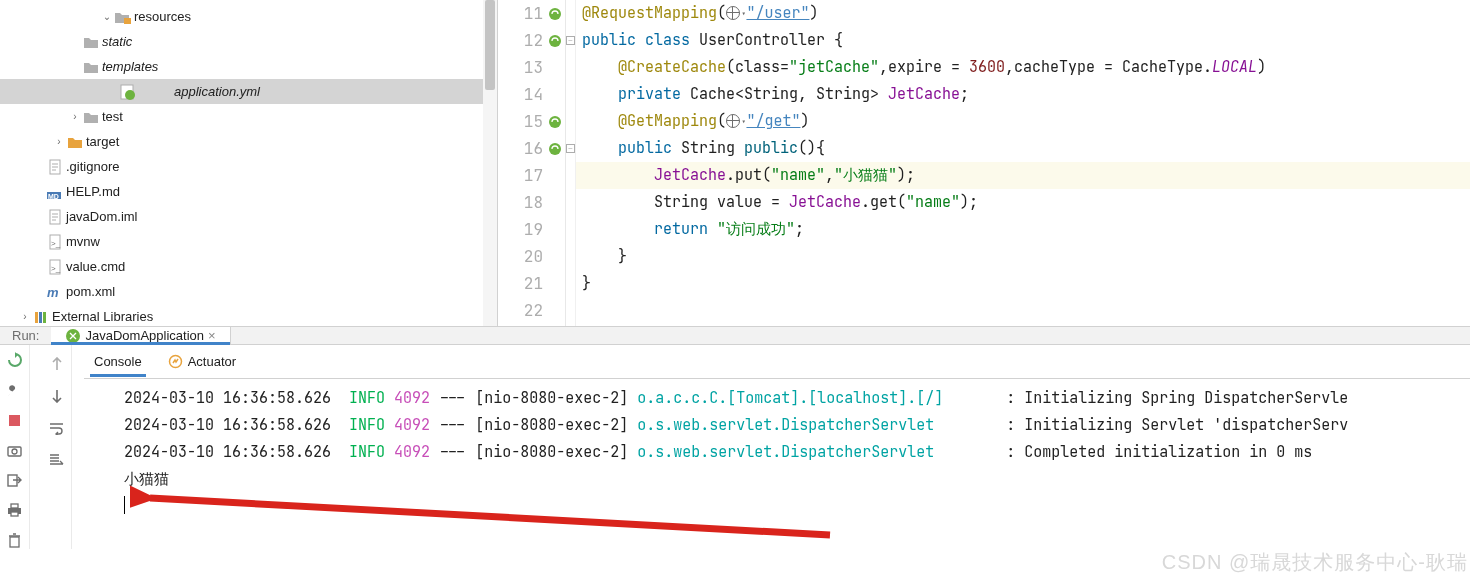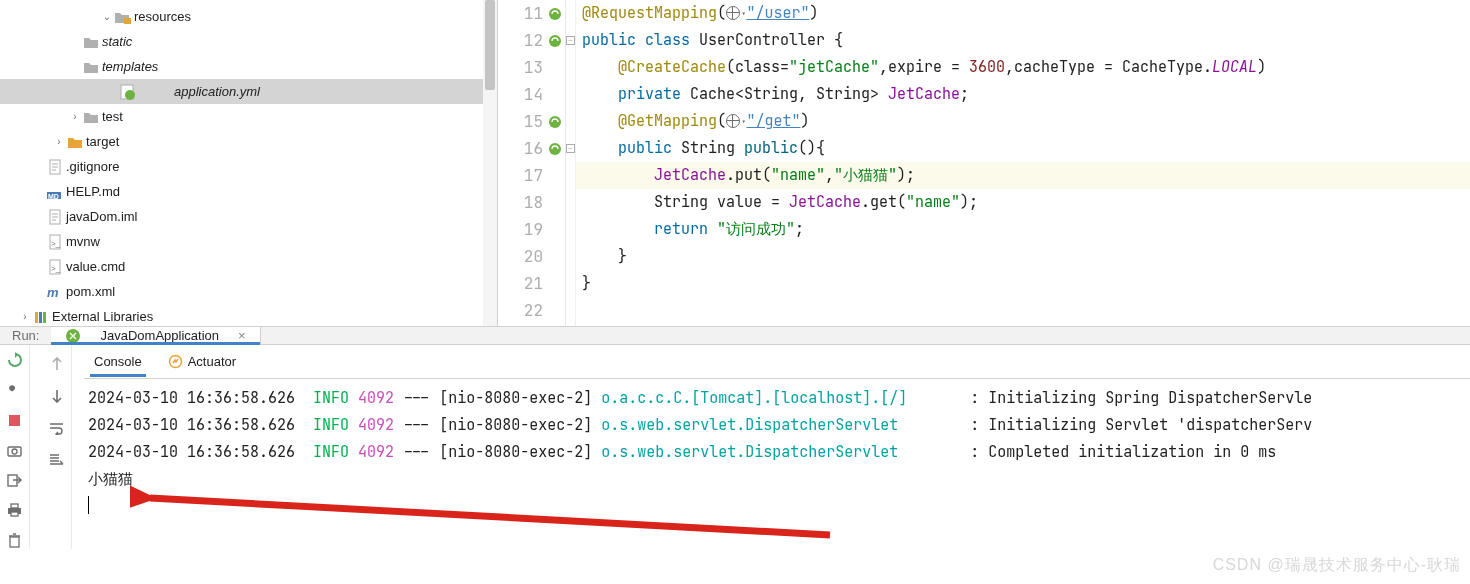--- a/index.html
+++ b/index.html
@@ -29,36 +29,36 @@
 .code-line { height: 27px; padding-left: 6px; white-space: pre; }
 .code-line.hl { background: #fcfaeb; }
 .k { color: #0369a1; } .s { color: #067d17; } .a { color: #9e880d; } .n { color: #7f1d1d; } .f { color: #00627a; } .fi { color: #871094; } .it { font-style: italic; } .link { color: #4585be; text-decoration: underline; }
 .globe { display: inline-block; width: 14px; height: 14px; border: 1.3px solid #6e6e6e; border-radius: 50%; position: relative; vertical-align: -2px; margin-right: 1px; }
 .globe::after { content: ""; position: absolute; left: 43%; top: 0; width: 1px; height: 100%; background: #6e6e6e; }
 .globe::before { content: ""; position: absolute; top: 43%; left: 0; height: 1px; width: 100%; background: #6e6e6e; }
 .dd { font-size: 9px; color: #6e6e6e; vertical-align: 1px; }
 .run-panel { border-top: 1px solid #d1d1d1; height: 223px; display: flex; flex-direction: column; }
 .run-tabs { height: 32px; background: #f2f2f2; display: flex; align-items: stretch; border-bottom: 1px solid #d1d1d1; }
 .run-label { padding: 0 12px; display: flex; align-items: center; color: #6e6e6e; }
-.run-tab { padding: 0 14px; display: flex; align-items: center; gap: 19px; background: #fff; border-right: 1px solid #d1d1d1; position: relative; }
+.run-tab { padding: 0 14px; display: flex; align-items: center; gap: 4px; background: #fff; border-right: 1px solid #d1d1d1; position: relative; }
 .run-tab::after { content: ""; position: absolute; bottom: -1px; left: 0; right: 0; height: 3px; background: #4083c9; }
 .run-body { flex: 1; display: flex; gap: 12px; }
 .run-side { width: 30px; background: #fff; border-right: 1px solid #eaeaea; display: flex; flex-direction: column; align-items: center; padding-top: 6px; gap: 12px; }
 .run-side2 { width: 30px; background: #fff; border-right: 1px solid #eaeaea; display: flex; flex-direction: column; align-items: center; padding-top: 10px; gap: 14px; }
 .side-btn { width: 18px; height: 18px; display: flex; align-items: center; justify-content: center; cursor: pointer; }
 .run-main { flex: 1; display: flex; flex-direction: column; }
 .sub-tabs { height: 34px; border-bottom: 1px solid #d1d1d1; display: flex; align-items: center; padding-left: 6px; gap: 18px; }
 .sub-tab { padding: 7px 4px; cursor: pointer; position: relative; }
 .sub-tab.active::after { content: ""; position: absolute; bottom: -1px; left: 0; right: 0; height: 3px; background: #4083c9; }
 .actuator { display: flex; align-items: center; gap: 5px; color: #212121; }
-.console { flex: 1; padding: 6px 0 0 4px; font-family: "JetBrains Mono", Consolas, monospace; font-size: 15px; line-height: 27px; position: relative; }
+.console { flex: 1; padding: 6px 0 0 4px; font-family: "JetBrains Mono", Consolas, monospace; font-size: 15px; line-height: 27px; position: relative; margin-left: 36px; }
 .log-line { white-space: pre; }
 .ts { color: #212121; } .lvl { color: #00b050; } .pid { color: #c74eb8; } .dash { color: #212121; } .thr { color: #212121; } .cls { color: #00a3a3; } .msg { color: #212121; }
 .arrow-annot { position: absolute; left: 130px; top: 480px; pointer-events: none; }
-.watermark { position: absolute; right: 9px; bottom: 8px; color: #d8d8d8; font-size: 16px; letter-spacing: 1px; }
+.watermark { position: absolute; right: 2px; bottom: 8px; color: #d8d8d8; font-size: 20px; letter-spacing: 1px; }
 .cursor-line { display: inline-block; width: 1px; height: 18px; background: #000; vertical-align: -3px; }
 </style>
 </head>
 <body>
 
 <div class="main">
   <div class="tree">
     <div id="tree-rows">
         <div class="tree-row pad1">
           <span class="tree-arrow">⌄</span>

